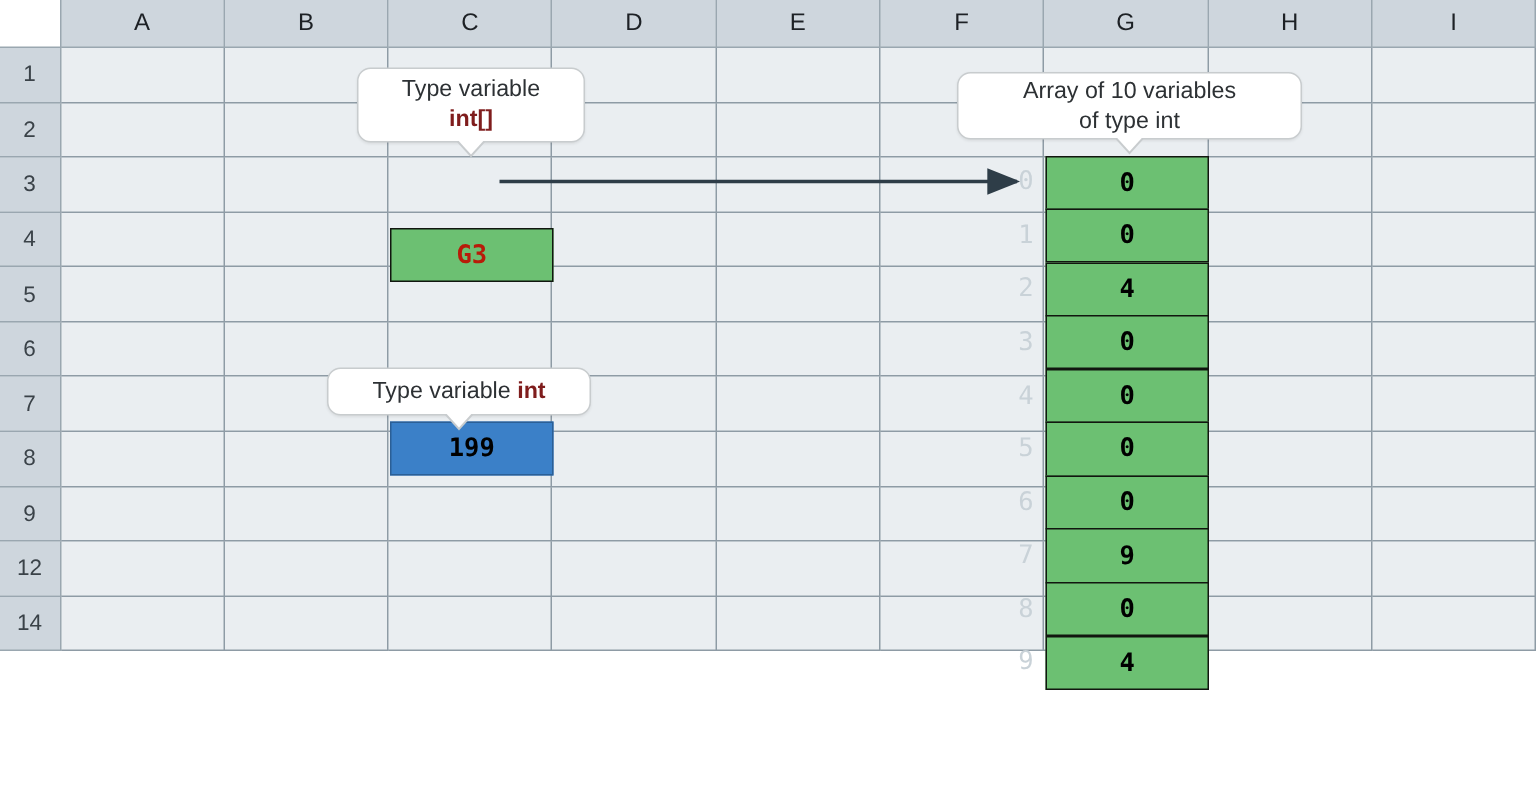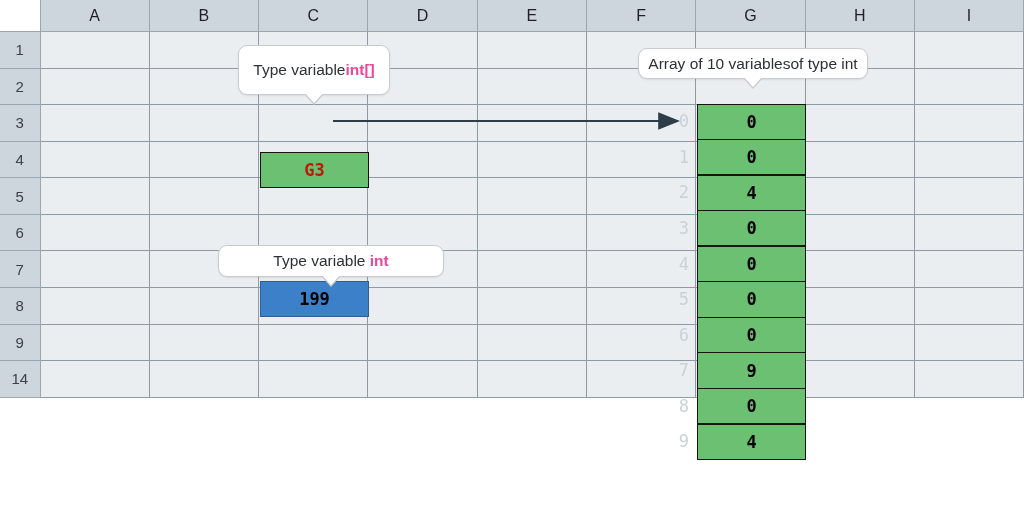--- a/index.html
+++ b/index.html
@@ -119,32 +119,32 @@
   }
 
   
   .callout {
     position: absolute;
     box-sizing: border-box;
     background: #ffffff;
     border: 1px solid #c8ccce;
     border-radius: 9px;
     display: flex;
-    flex-direction: row;
+    flex-direction: column;
     align-items: center;
     justify-content: center;
     font-family: "Liberation Sans", sans-serif;
     font-size: 15.5px;
     color: #2d3134;
     line-height: 1.28;
     text-align: center;
     box-shadow: 0 1px 2px rgba(0,0,0,0.08);
   }
   .callout .line2 { display: block; }
-  .callout b { font-weight: bold; color: #ec4899; }
+  .callout b { font-weight: bold; color: #7f1d1d; }
   
   .callout::after,
   .callout::before {
     content: "";
     position: absolute;
     left: 50%;
     width: 0;
     height: 0;
     border-left: 10px solid transparent;
     border-right: 10px solid transparent;
@@ -287,20 +287,32 @@
           <td class="cell"></td>
           <td class="cell"></td>
           <td class="cell"></td>
           <td class="cell"></td>
           <td class="cell"></td>
           <td class="cell"></td>
           <td class="cell"></td>
         </tr>
         <tr>
           <th class="rowhdr">9</th>
+          <td class="cell"></td>
+          <td class="cell"></td>
+          <td class="cell"></td>
+          <td class="cell"></td>
+          <td class="cell"></td>
+          <td class="cell"></td>
+          <td class="cell"></td>
+          <td class="cell"></td>
+          <td class="cell"></td>
+        </tr>
+        <tr>
+          <th class="rowhdr">12</th>
           <td class="cell"></td>
           <td class="cell"></td>
           <td class="cell"></td>
           <td class="cell"></td>
           <td class="cell"></td>
           <td class="cell"></td>
           <td class="cell"></td>
           <td class="cell"></td>
           <td class="cell"></td>
         </tr>
@@ -355,23 +367,23 @@
         <div class="vcell green" style="left: 697px; top: 388.06px; width: 109px; height: 36.17px;">0</div>
         <div class="idx" style="left: 588px; top: 423.63px; width: 109px; height: 35.57px;">9</div>
         <div class="vcell green" style="left: 697px; top: 423.63px; width: 109px; height: 36.17px;">4</div>
       </div>
 
     <div class="callout" style="left:238px; top:45px; width:152px; height:50px;">
       <span>Type variable</span>
       <b class="line2">int[]</b>
     </div>
 
-    <div class="callout" style="left:638px; top:48px; width:230px; height:31px;">
+    <div class="callout" style="left:638px; top:48px; width:230px; height:45px;">
       <span>Array of 10 variables</span>
       <span class="line2">of type int</span>
     </div>
 
-    <div class="callout" style="left:218px; top:245px; width:226px; height:32px;">
+    <div class="callout" style="left:218px; top:245px; width:176px; height:32px;">
       <span><span>Type variable </span><b>int</b></span>
     </div>
 
   </div>
 </div>
 
 </body></html>

